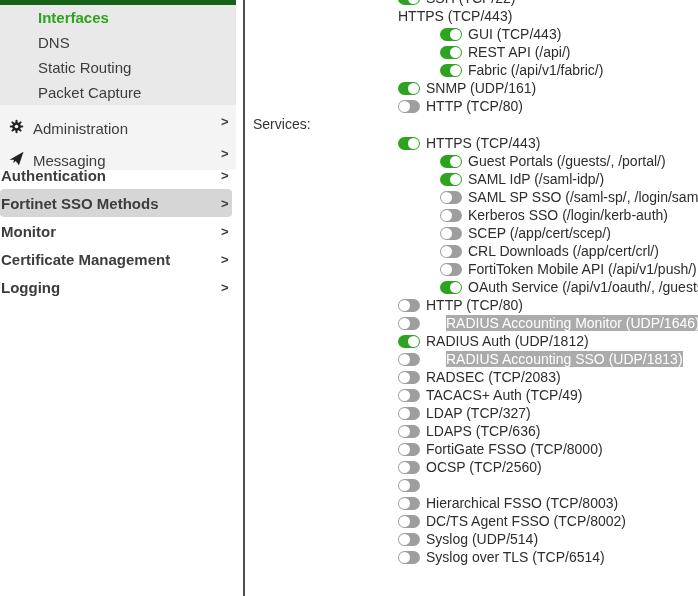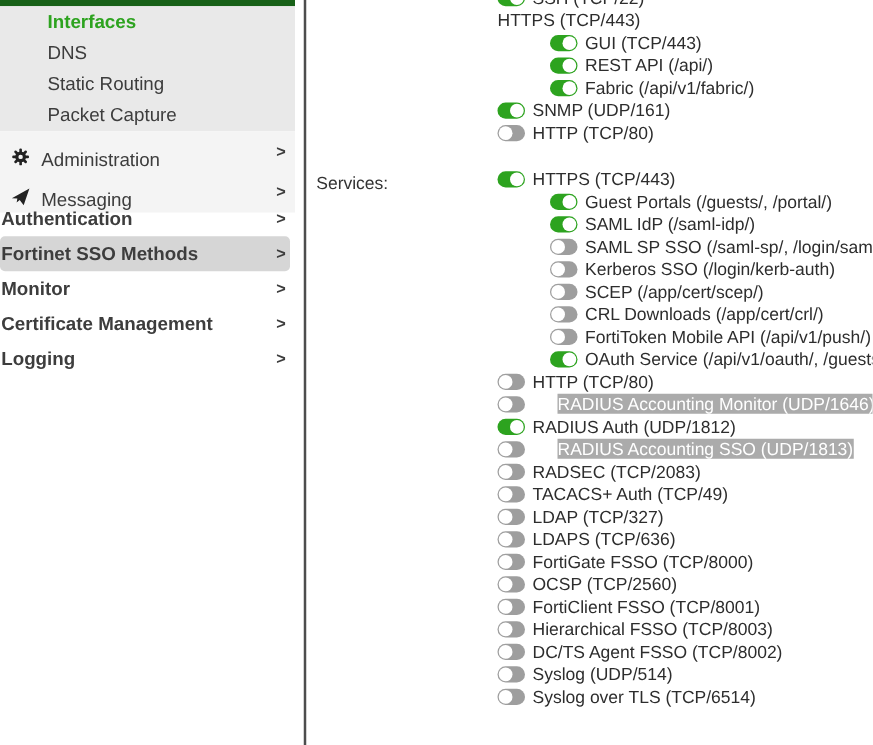--- a/index.html
+++ b/index.html
@@ -16,21 +16,21 @@
   .submenu-item{height:25px;line-height:25px;padding-left:38px;font-size:15px;color:#3d3d3d;cursor:pointer;}
   .submenu-item.active{color:#2da31f;font-weight:700;}
   .icon-item{position:relative;height:32px;display:flex;align-items:flex-end;padding-left:9px;font-size:15px;color:#3d3d3d;cursor:pointer;}
   .icon-item .ico{width:15px;height:15px;margin-right:9px;flex:0 0 auto;}
   .chev{position:absolute;left:221px;top:50%;transform:translateY(-50%);color:#3d3d3d;font-size:13px;font-weight:700;}
   .top-item{position:relative;height:28px;display:flex;align-items:center;padding-left:1px;font-size:15px;color:#3d3d3d;cursor:pointer;}
   .top-item .hlbg{position:absolute;left:0;top:0;width:232px;height:28px;background:#d6d6d6;border-radius:4px;z-index:0;}
   .top-item span.lab{position:relative;z-index:1;font-weight:bold;}
   .divider{position:absolute;left:243px;top:0;width:2px;height:596px;background:#4d4d4d;}
   
-  .services-label{position:absolute;left:253px;top:138px;font-size:14px;color:#333;}
+  .services-label{position:absolute;left:253px;top:116px;font-size:14px;color:#333;}
   .rows{position:absolute;left:398px;width:300px;}
   #rows-admin{top:-11px;}
   #rows-services{top:134px;}
   .row{height:18px;display:flex;align-items:center;font-size:14px;color:#2d2d2d;white-space:nowrap;}
   .row.ind2{padding-left:42px;}
   .toggle{flex:0 0 auto;width:22px;height:13px;border-radius:7px;margin-right:6px;position:relative;cursor:pointer;}
   .toggle.on{background:#2da31f;}
   .toggle.off{background:#9e9e9e;}
   .knob{position:absolute;top:1px;width:11px;height:11px;background:#fff;border-radius:50%;}
   .toggle.on .knob{right:1px;}
@@ -250,21 +250,20 @@
     <div class="row">
       <span class="toggle off">
         <span class="knob"></span>
       </span>
       <span class="lbl">OCSP (TCP/2560)</span>
     </div>
     <div class="row">
       <span class="toggle off">
         <span class="knob"></span>
       </span>
-      <span class="lbl">FortiClient FSSO (TCP/8001)</span>
     </div>
     <div class="row">
       <span class="toggle off">
         <span class="knob"></span>
       </span>
       <span class="lbl">Hierarchical FSSO (TCP/8003)</span>
     </div>
     <div class="row">
       <span class="toggle off">
         <span class="knob"></span>

